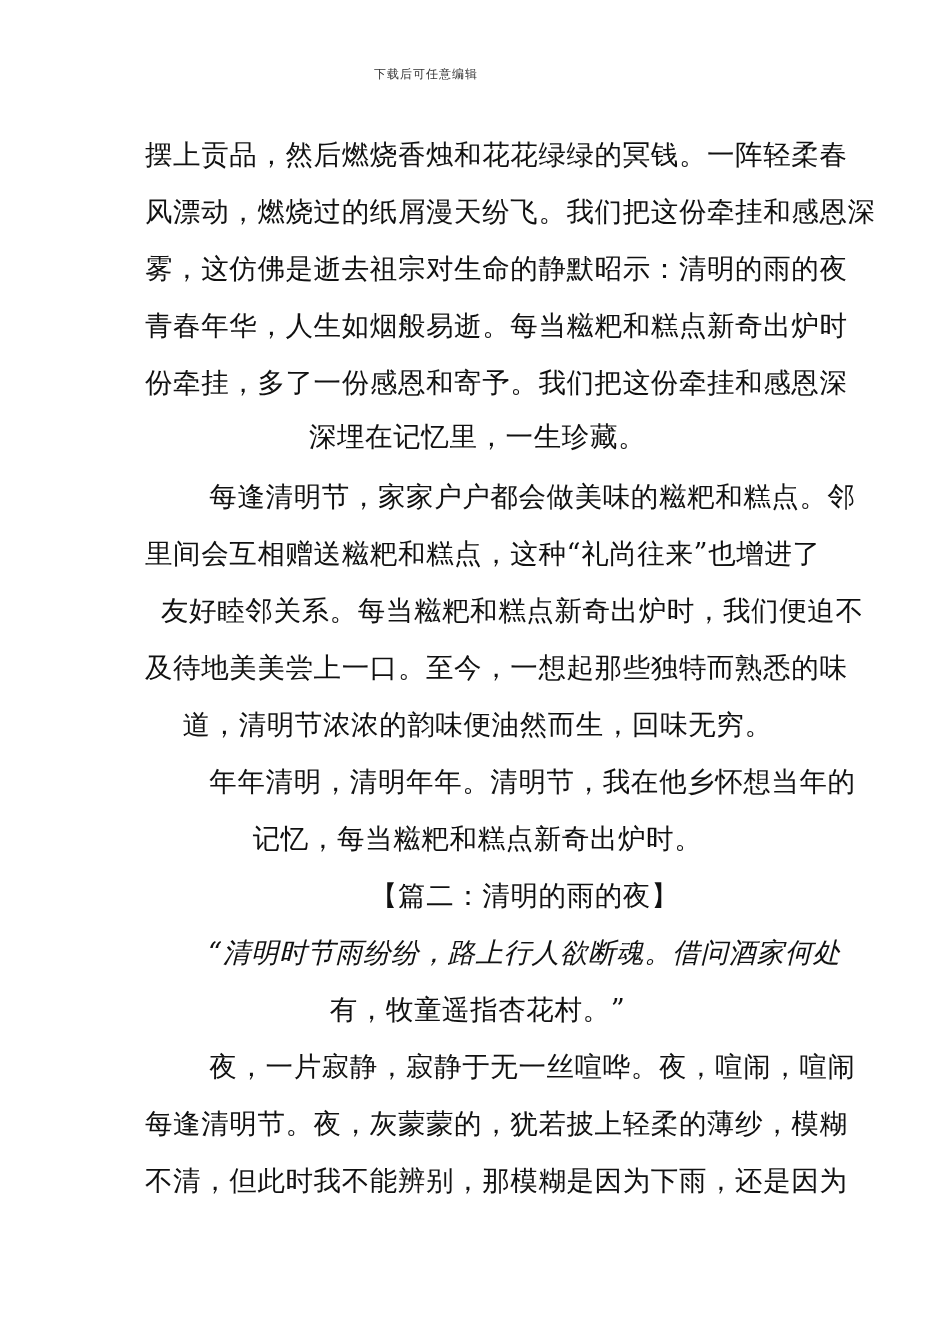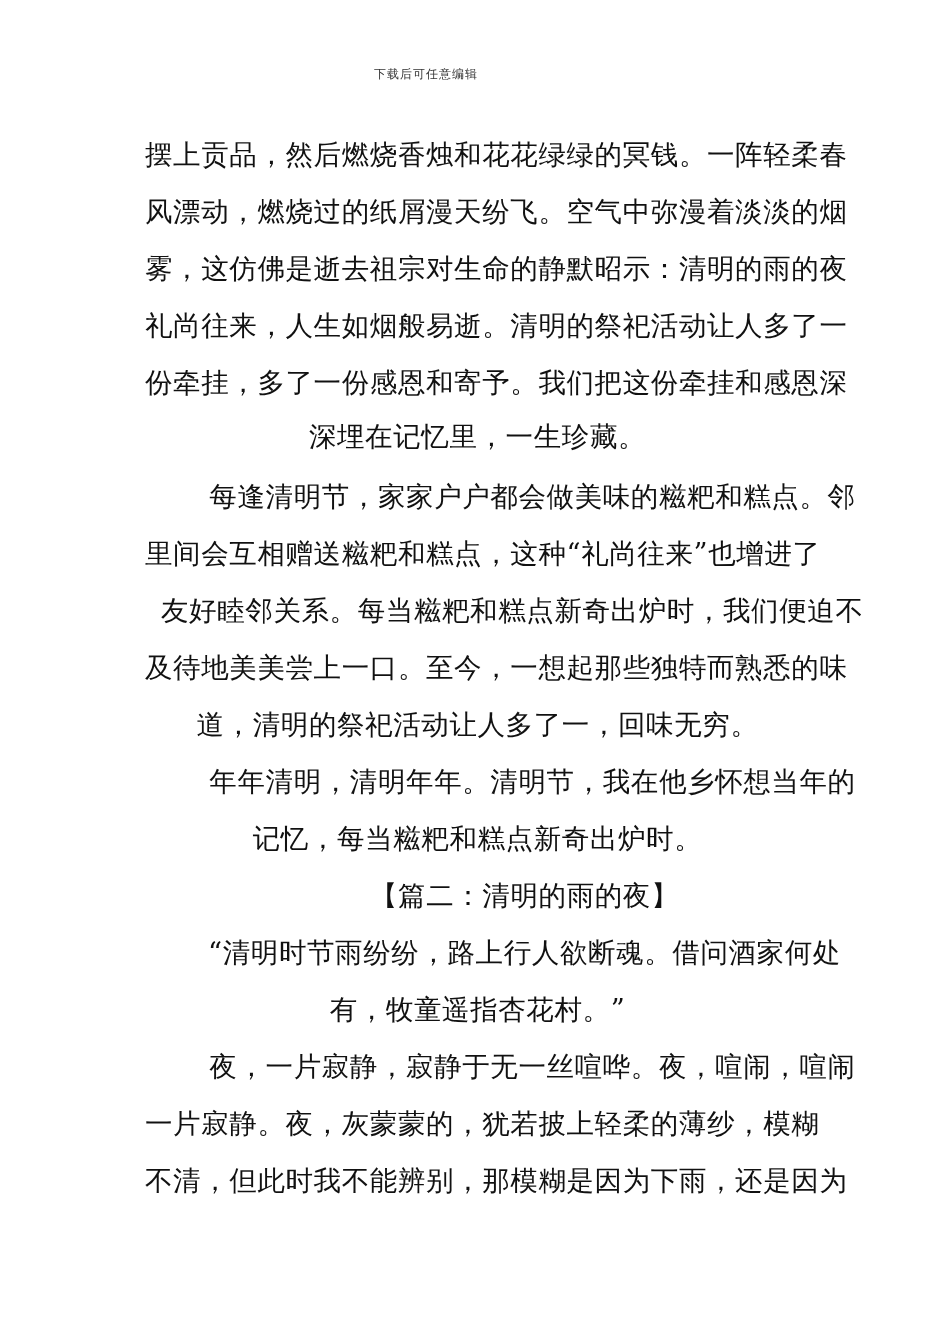--- a/index.html
+++ b/index.html
@@ -12,31 +12,31 @@
   .line.indent { left: 200px; }
   .line.quote-indent { left: 192px; }
 </style>
 </head>
 <body>
 
 <div class="header">下载后可任意编辑</div>
 
 <div id="doc-body">
     <div class="line" style="top: 137px;">摆上贡品，然后燃烧香烛和花花绿绿的冥钱。一阵轻柔春</div>
-    <div class="line" style="top: 194px;">风漂动，燃烧过的纸屑漫天纷飞。空气中弥漫着淡淡的烟</div>
+    <div class="line" style="top: 194px;">风漂动，燃烧过的纸屑漫天纷飞。我们把这份牵挂和感恩深</div>
     <div class="line" style="top: 251px;">雾，这仿佛是逝去祖宗对生命的静默昭示：清明的雨的夜</div>
-    <div class="line" style="top: 308px;">礼尚往来，人生如烟般易逝。清明的祭祀活动让人多了一</div>
+    <div class="line" style="top: 308px;">青春年华，人生如烟般易逝。每当糍粑和糕点新奇出炉时</div>
     <div class="line" style="top: 365px;">份牵挂，多了一份感恩和寄予。我们把这份牵挂和感恩深</div>
     <div class="line" style="top: 422px; font-family: Liberation Mono, monospace;">深埋在记忆里，一生珍藏。</div>
     <div class="line indent" style="top: 479px;">每逢清明节，家家户户都会做美味的糍粑和糕点。邻</div>
     <div class="line" style="top: 536px;">里间会互相赠送糍粑和糕点，这种“礼尚往来”也增进了</div>
     <div class="line" style="top: 593px; margin-left: 16px;">友好睦邻关系。每当糍粑和糕点新奇出炉时，我们便迫不</div>
     <div class="line" style="top: 650px;">及待地美美尝上一口。至今，一想起那些独特而熟悉的味</div>
-    <div class="line" style="top: 707px;">道，清明的祭祀活动让人多了一，回味无穷。</div>
+    <div class="line" style="top: 707px;">道，清明节浓浓的韵味便油然而生，回味无穷。</div>
     <div class="line indent" style="top: 764px;">年年清明，清明年年。清明节，我在他乡怀想当年的</div>
     <div class="line" style="top: 821px;">记忆，每当糍粑和糕点新奇出炉时。</div>
     <div class="line quote-indent" style="top: 878px;">【篇二：清明的雨的夜】</div>
-    <div class="line quote-indent" style="top: 935px;">“清明时节雨纷纷，路上行人欲断魂。借问酒家何处</div>
+    <div class="line quote-indent" style="top: 935px; font-style: italic;">“清明时节雨纷纷，路上行人欲断魂。借问酒家何处</div>
     <div class="line" style="top: 992px;">有，牧童遥指杏花村。”</div>
     <div class="line indent" style="top: 1049px;">夜，一片寂静，寂静于无一丝喧哗。夜，喧闹，喧闹</div>
-    <div class="line" style="top: 1106px;">一片寂静。夜，灰蒙蒙的，犹若披上轻柔的薄纱，模糊</div>
+    <div class="line" style="top: 1106px;">每逢清明节。夜，灰蒙蒙的，犹若披上轻柔的薄纱，模糊</div>
     <div class="line" style="top: 1163px;">不清，但此时我不能辨别，那模糊是因为下雨，还是因为</div>
   </div>
 
 </body></html>

